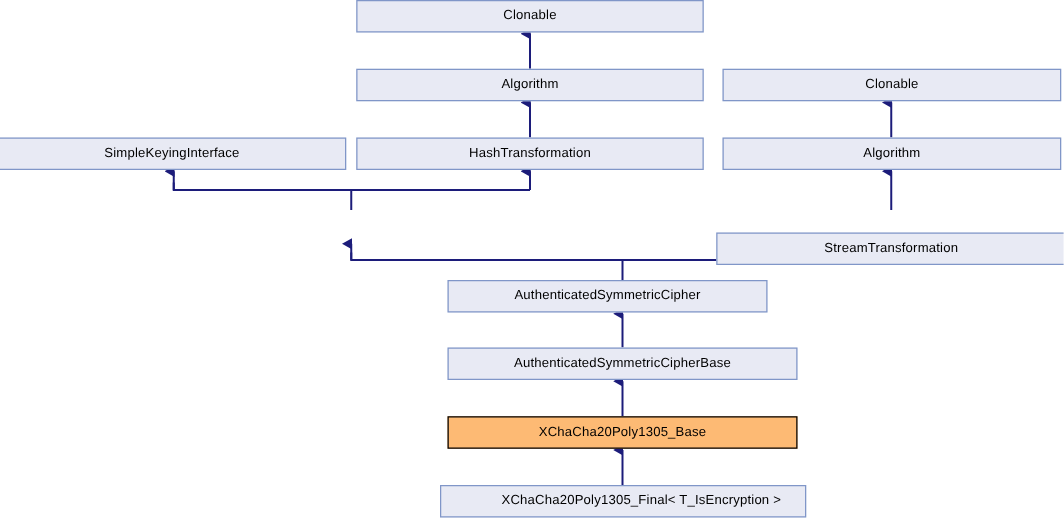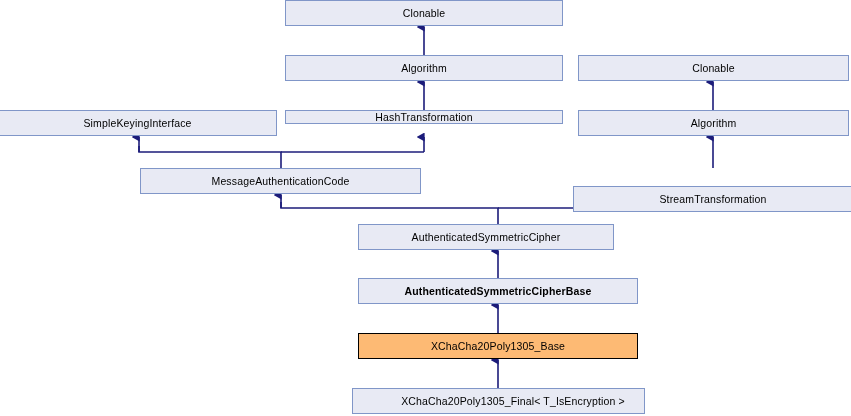--- a/index.html
+++ b/index.html
@@ -97,41 +97,38 @@
   </div>
 
   <div class="node" style="left:578px; top:55px; width:271px; height:26px;">
     <span class="node-label">Clonable</span>
   </div>
 
   <div class="node" style="left:-2px; top:110px; width:279px; height:26px;">
     <span class="node-label">SimpleKeyingInterface</span>
   </div>
 
-  <div class="node" style="left:285px; top:110px; width:278px; height:14px;">
+  <div class="node" style="left:285px; top:110px; width:278px; height:26px;">
     <span class="node-label">HashTransformation</span>
   </div>
 
   <div class="node" style="left:578px; top:110px; width:271px; height:26px;">
     <span class="node-label">Algorithm</span>
   </div>
 
-  <div class="node" style="left:140px; top:168px; width:281px; height:26px;">
-    <span class="node-label">MessageAuthenticationCode</span>
-  </div>
 
   <div class="node" style="left:573px; top:168px; width:280px; height:26px;margin-top:18px;">
     <span class="node-label">StreamTransformation</span>
   </div>
 
   <div class="node" style="left:358px; top:224px; width:256px; height:26px;">
     <span class="node-label">AuthenticatedSymmetricCipher</span>
   </div>
 
-  <div class="node" style="left:358px; top:278px; width:280px; height:26px;font-weight:bold;">
+  <div class="node" style="left:358px; top:278px; width:280px; height:26px;">
     <span class="node-label">AuthenticatedSymmetricCipherBase</span>
   </div>
 
   <div class="node current" style="left:358px; top:333px; width:280px; height:26px;">
     <span class="node-label">XChaCha20Poly1305_Base</span>
   </div>
 
   <div class="node" style="left:352px; top:388px; width:293px; height:26px;padding-left:29px;">
     <span class="node-label">XChaCha20Poly1305_Final&lt; T_IsEncryption &gt;</span>
   </div>

